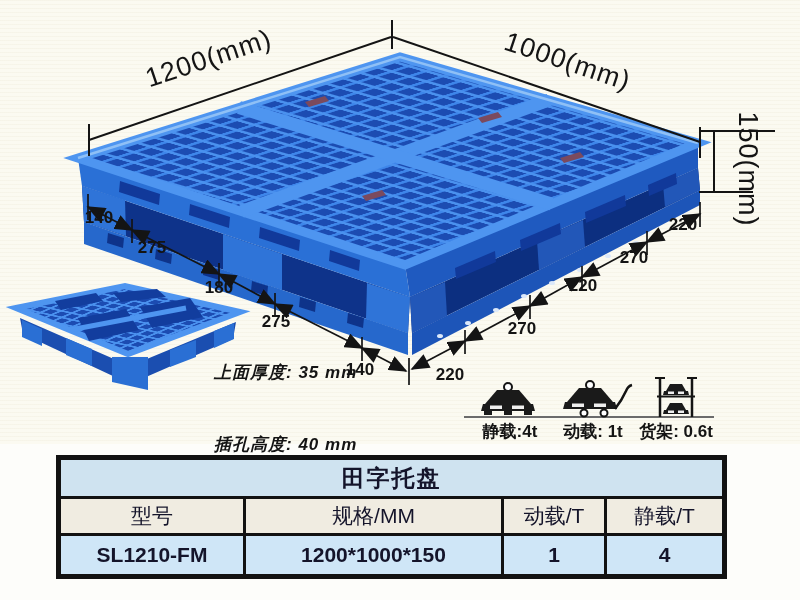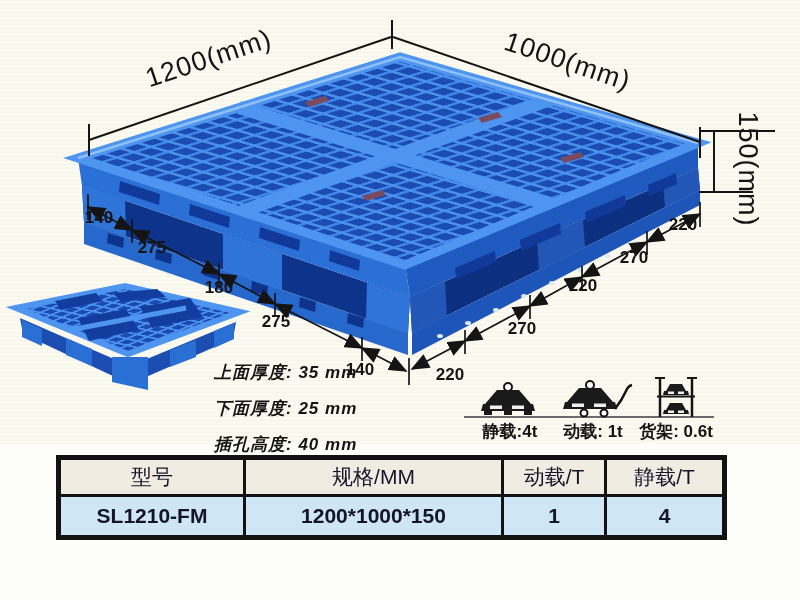--- a/index.html
+++ b/index.html
@@ -244,31 +244,33 @@
         <rect x="678" y="410.5" width="6" height="2.5" fill="#efefef"></rect>
       </g>
 
       <text class="load-label" text-anchor="middle" x="510" y="437">静载:4t</text>
       <text class="load-label" text-anchor="middle" x="593" y="437">动载: 1t</text>
       <text class="load-label" text-anchor="middle" x="676" y="437">货架: 0.6t</text>
     </g>
   </svg>
 
   <div class="spec-note" style="top:361px">上面厚度: 35 mm</div>
-  <div class="spec-note" style="top:397px">下面厚度: 25 mm</div>
   <div class="spec-note" style="top:433px">插孔高度: 40 mm</div>
 
   <table class="spec">
     <colgroup>
       <col style="width:186px">
         <col style="width:258px">
         <col style="width:103px">
         <col style="width:119px">
     </colgroup>
     <tbody>
+      <tr>
+        <td class="t-title" colspan="4">田字托盘</td>
+      </tr>
       <tr>
         <td class="t-head">型号</td>
         <td class="t-head">规格/MM</td>
         <td class="t-head">动载/T</td>
         <td class="t-head">静载/T</td>
       </tr>
       <tr>
         <td class="t-cell">SL1210-FM</td>
         <td class="t-cell">1200*1000*150</td>
         <td class="t-cell">1</td>

